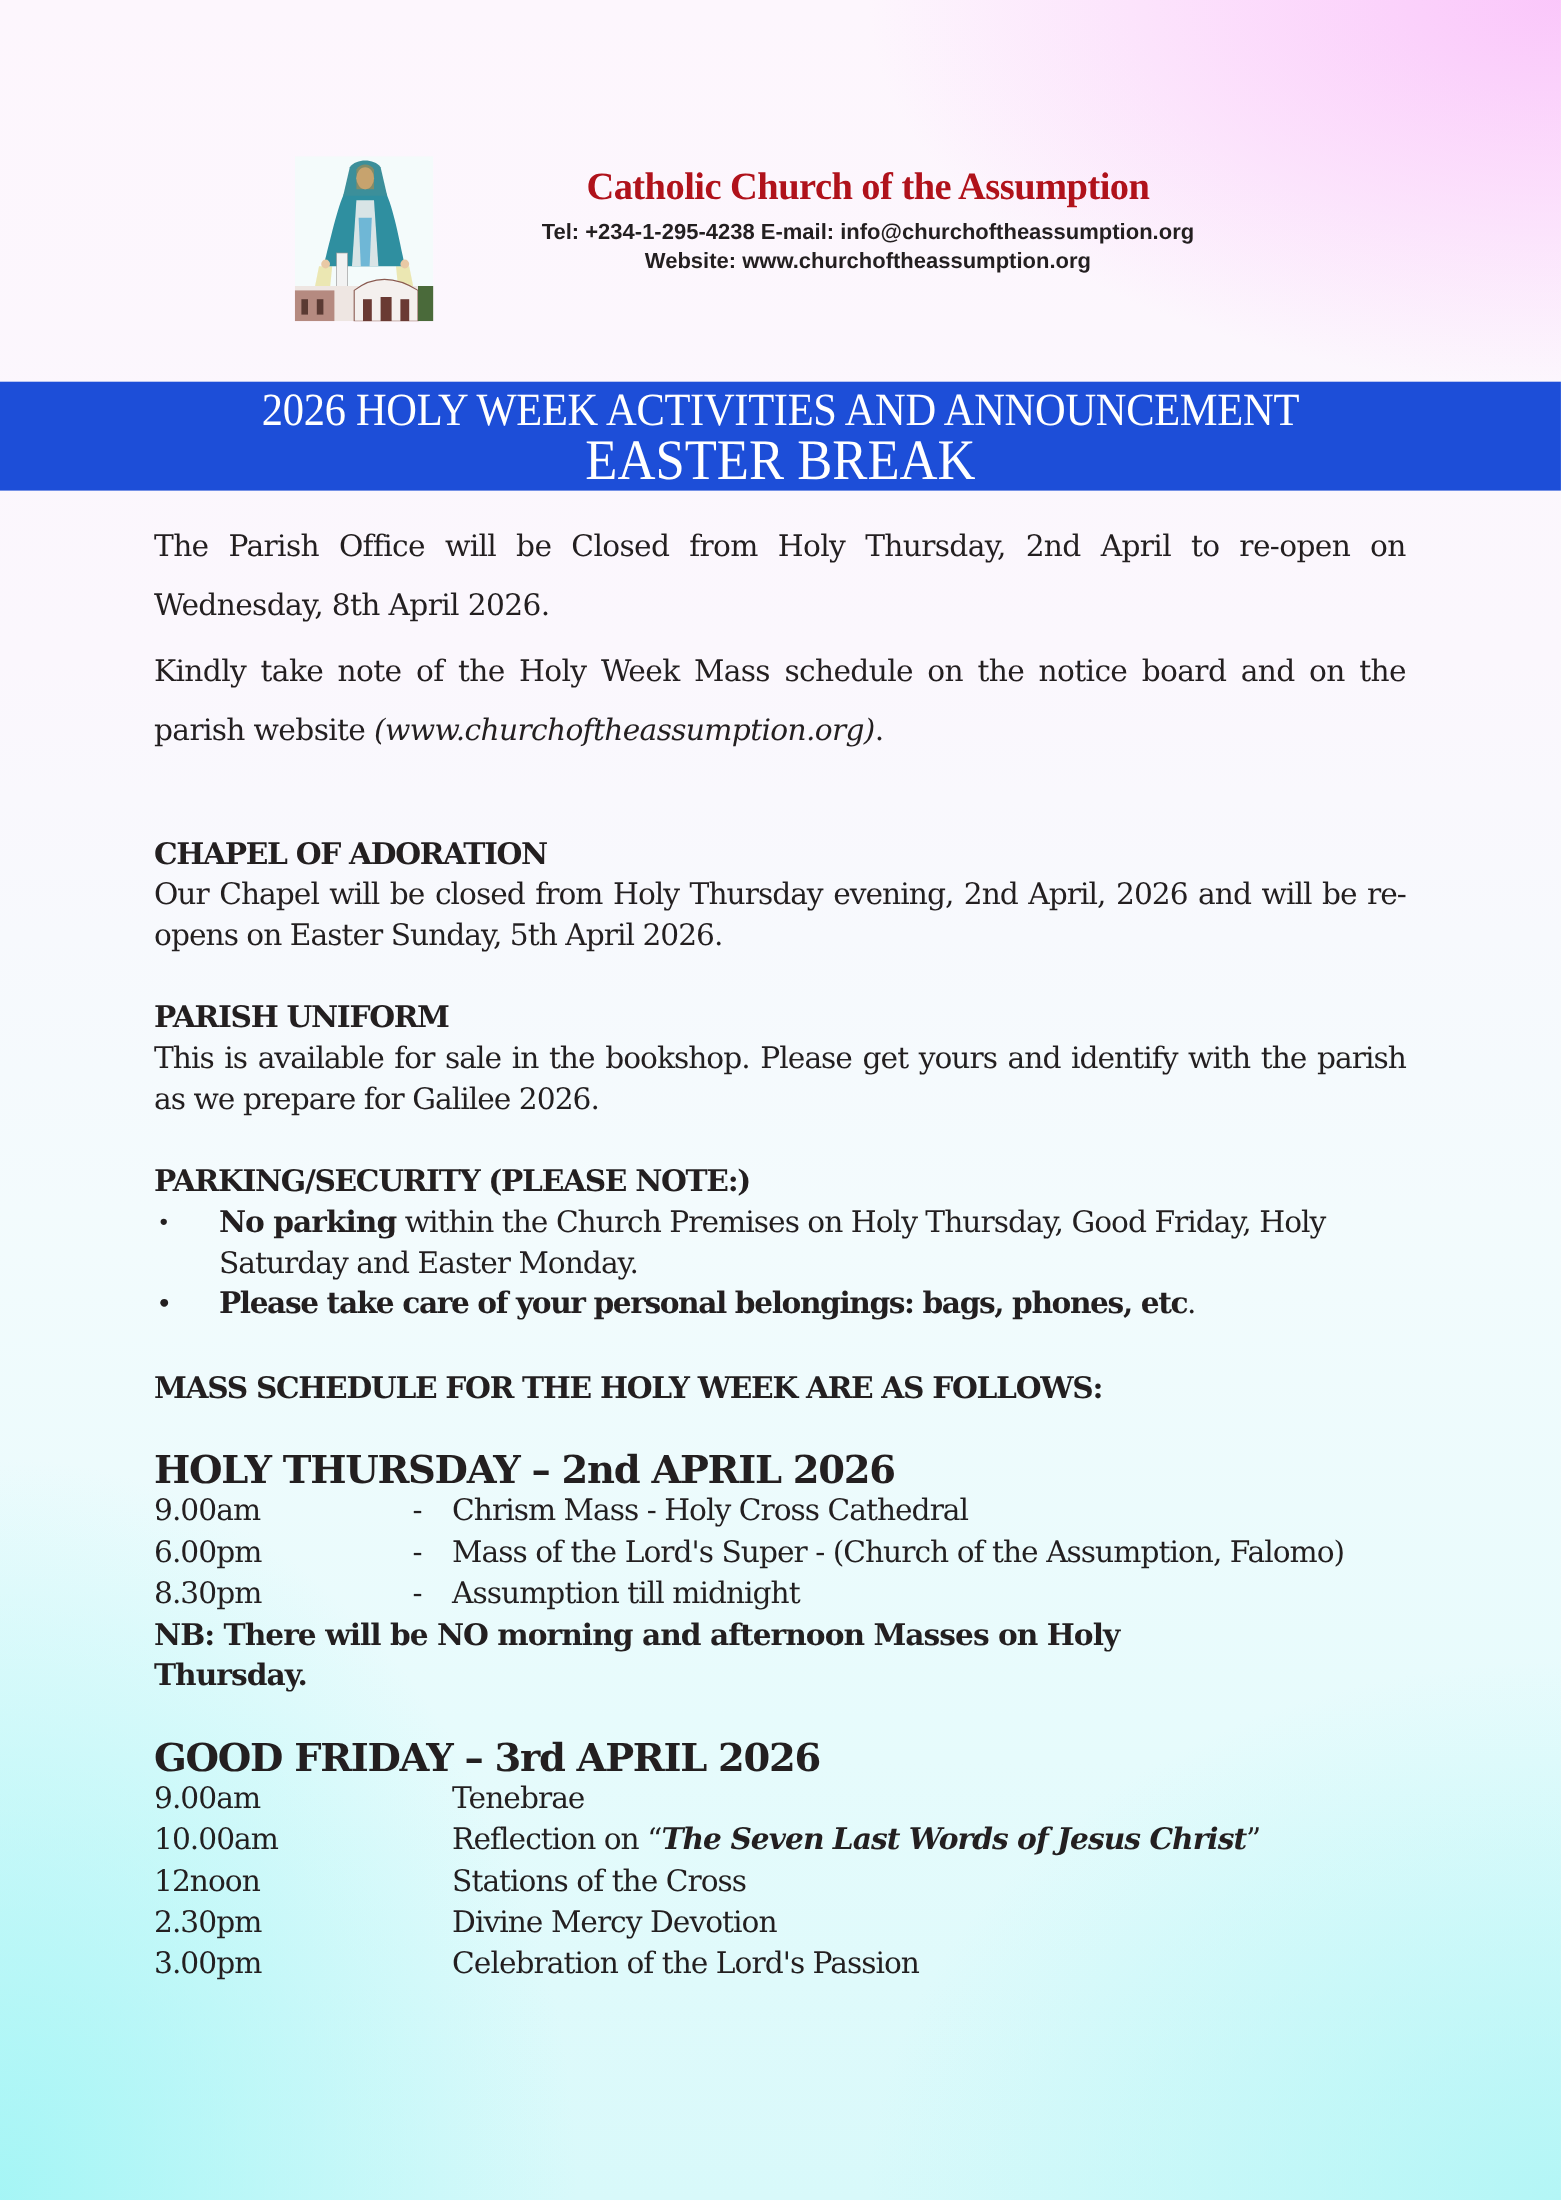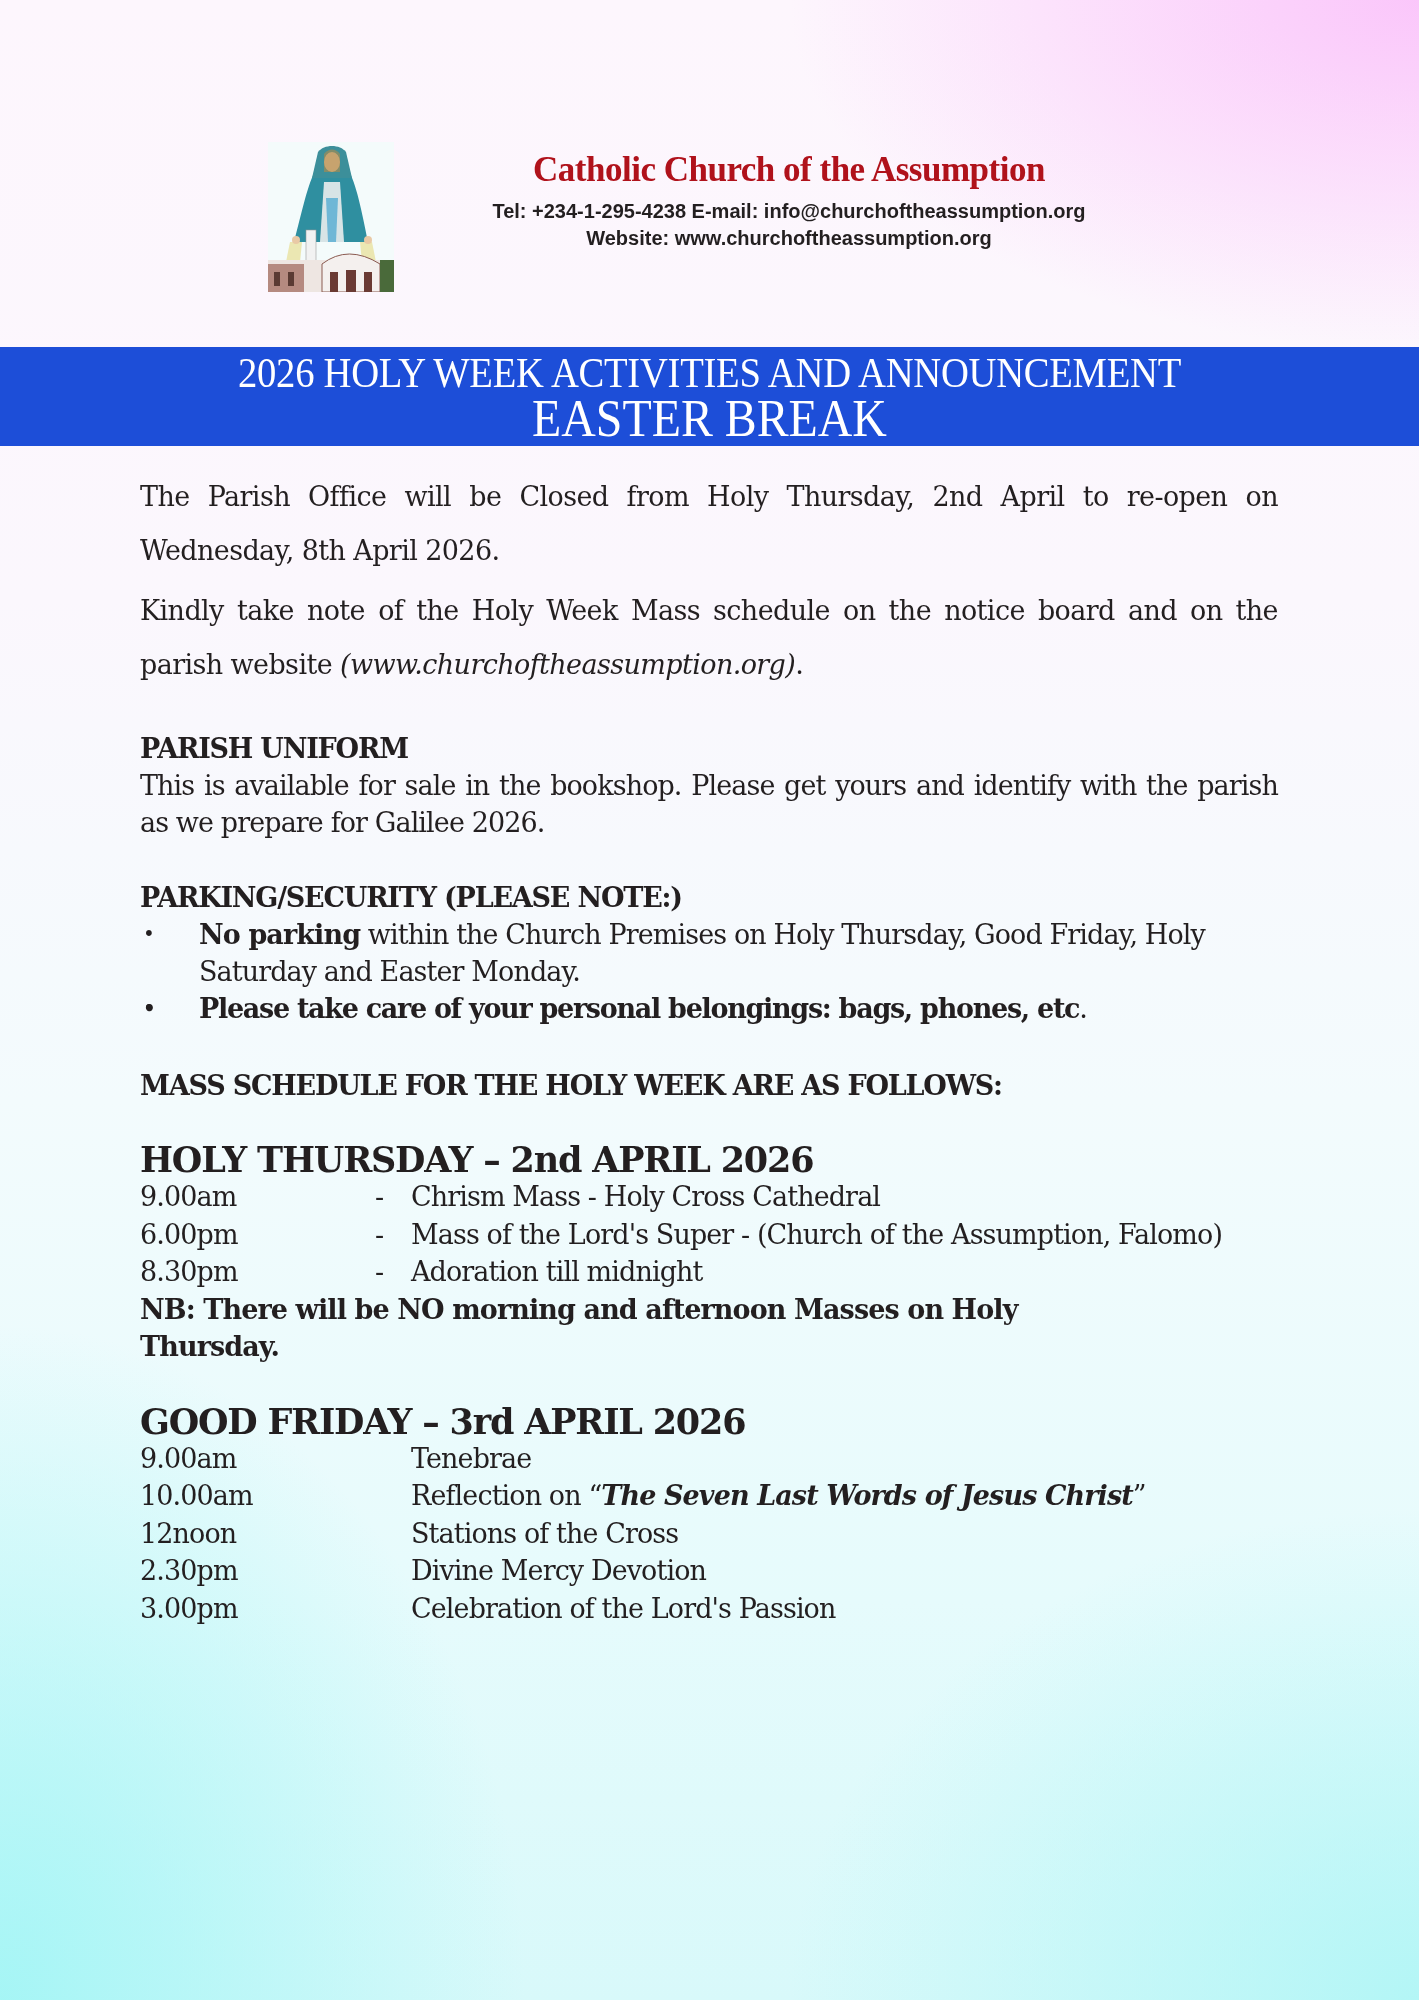--- a/index.html
+++ b/index.html
@@ -113,20 +113,24 @@
   <div class="banner-title">2026 HOLY WEEK ACTIVITIES AND ANNOUNCEMENT</div>
   <div class="banner-sub">EASTER BREAK</div>
 </div>
 
 <div class="content">
   <p class="para">The Parish Office will be Closed from Holy Thursday,  2nd April to re-open on Wednesday, 8th April 2026.</p>
   <p class="para">
     <span>Kindly take note of the Holy Week Mass schedule on the notice board and on the parish website </span><span class="italic">(www.churchoftheassumption.org)</span><span>.</span>
   </p>
 
+  <div class="section" style="margin-top:66px;">
+    <p class="sec-title">CHAPEL OF ADORATION</p>
+    <p class="sec-body">Our Chapel will be closed from Holy Thursday evening, 2nd April, 2026 and  will be re-opens on Easter Sunday, 5th April 2026.</p>
+  </div>
 
   <div class="section">
     <p class="sec-title">PARISH UNIFORM</p>
     <p class="sec-body">This is available for sale in the bookshop.  Please get yours and identify with the parish as we prepare for Galilee 2026.</p>
   </div>
 
   <div class="section">
     <p class="sec-title">PARKING/SECURITY (PLEASE NOTE:)</p>
     <ul class="bullets">
       <li>
@@ -152,21 +156,21 @@
         <span class="desc">Chrism Mass - Holy Cross Cathedral</span>
       </div>
       <div class="row">
         <span class="time">6.00pm</span>
         <span class="dash">-</span>
         <span class="desc">Mass of the Lord's Super - (Church of the Assumption, Falomo)</span>
       </div>
       <div class="row">
         <span class="time">8.30pm</span>
         <span class="dash">-</span>
-        <span class="desc">Adoration till midnight</span>
+        <span class="desc">Assumption till midnight</span>
       </div>
       <p class="nb">NB:  There will be NO morning and afternoon Masses on Holy Thursday.</p>
     </div>
 
     <div style="margin-top:37px;">
       <p class="sched-heading">GOOD FRIDAY – 3rd APRIL 2026</p>
       <div class="row row2">
         <span class="time">9.00am</span>
         <span class="desc">Tenebrae</span>
       </div>

